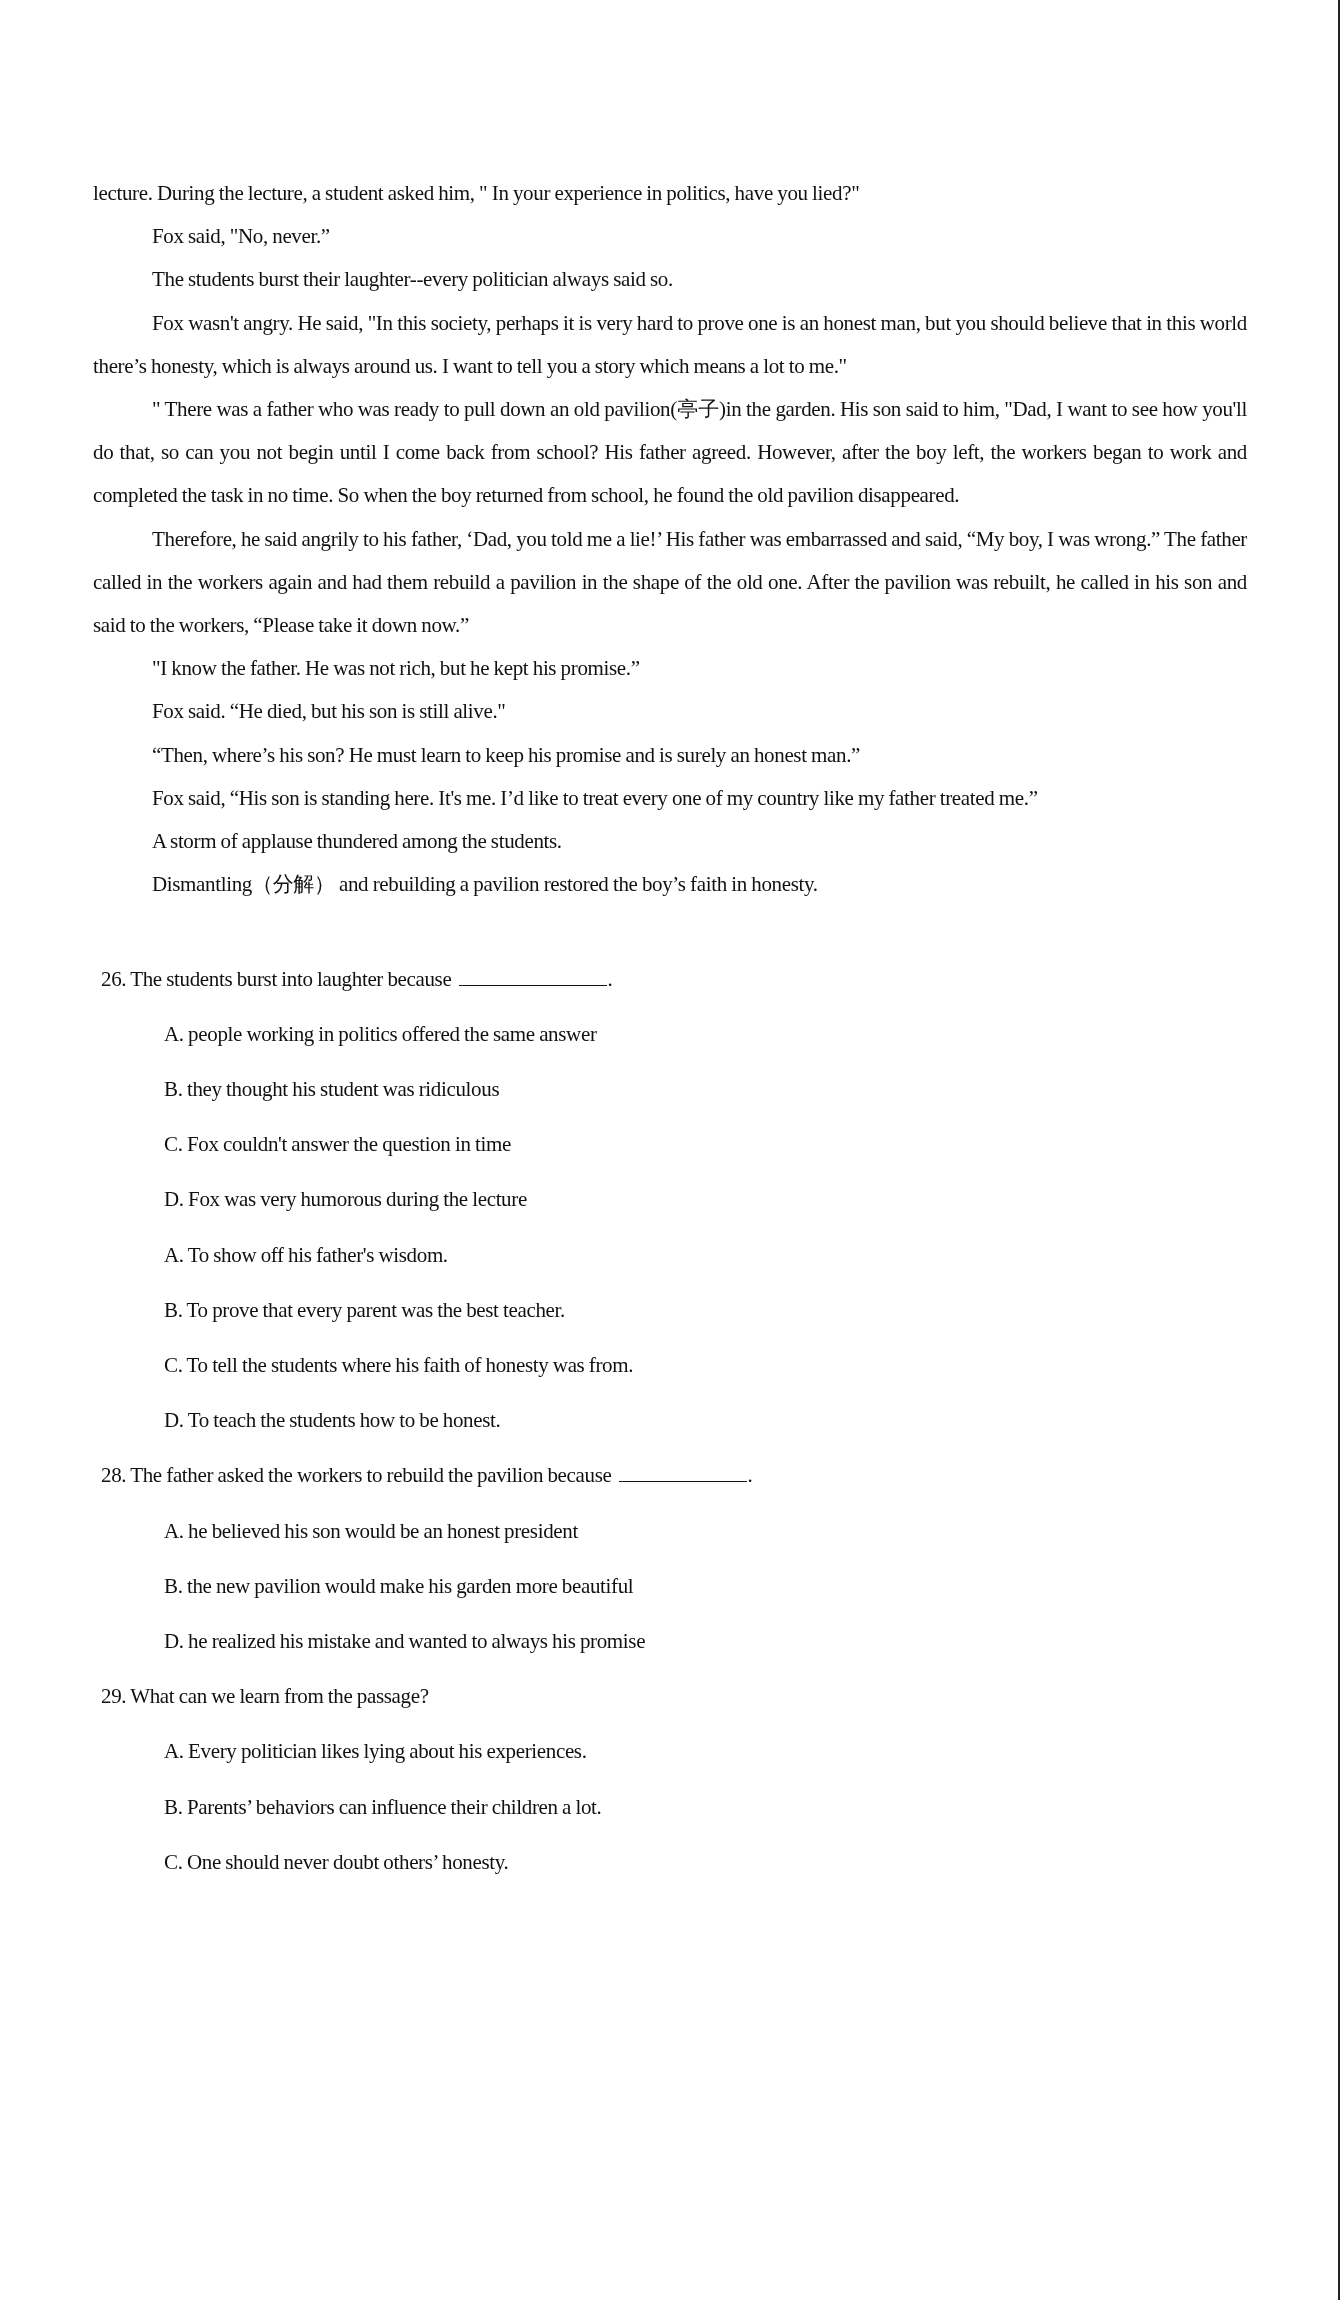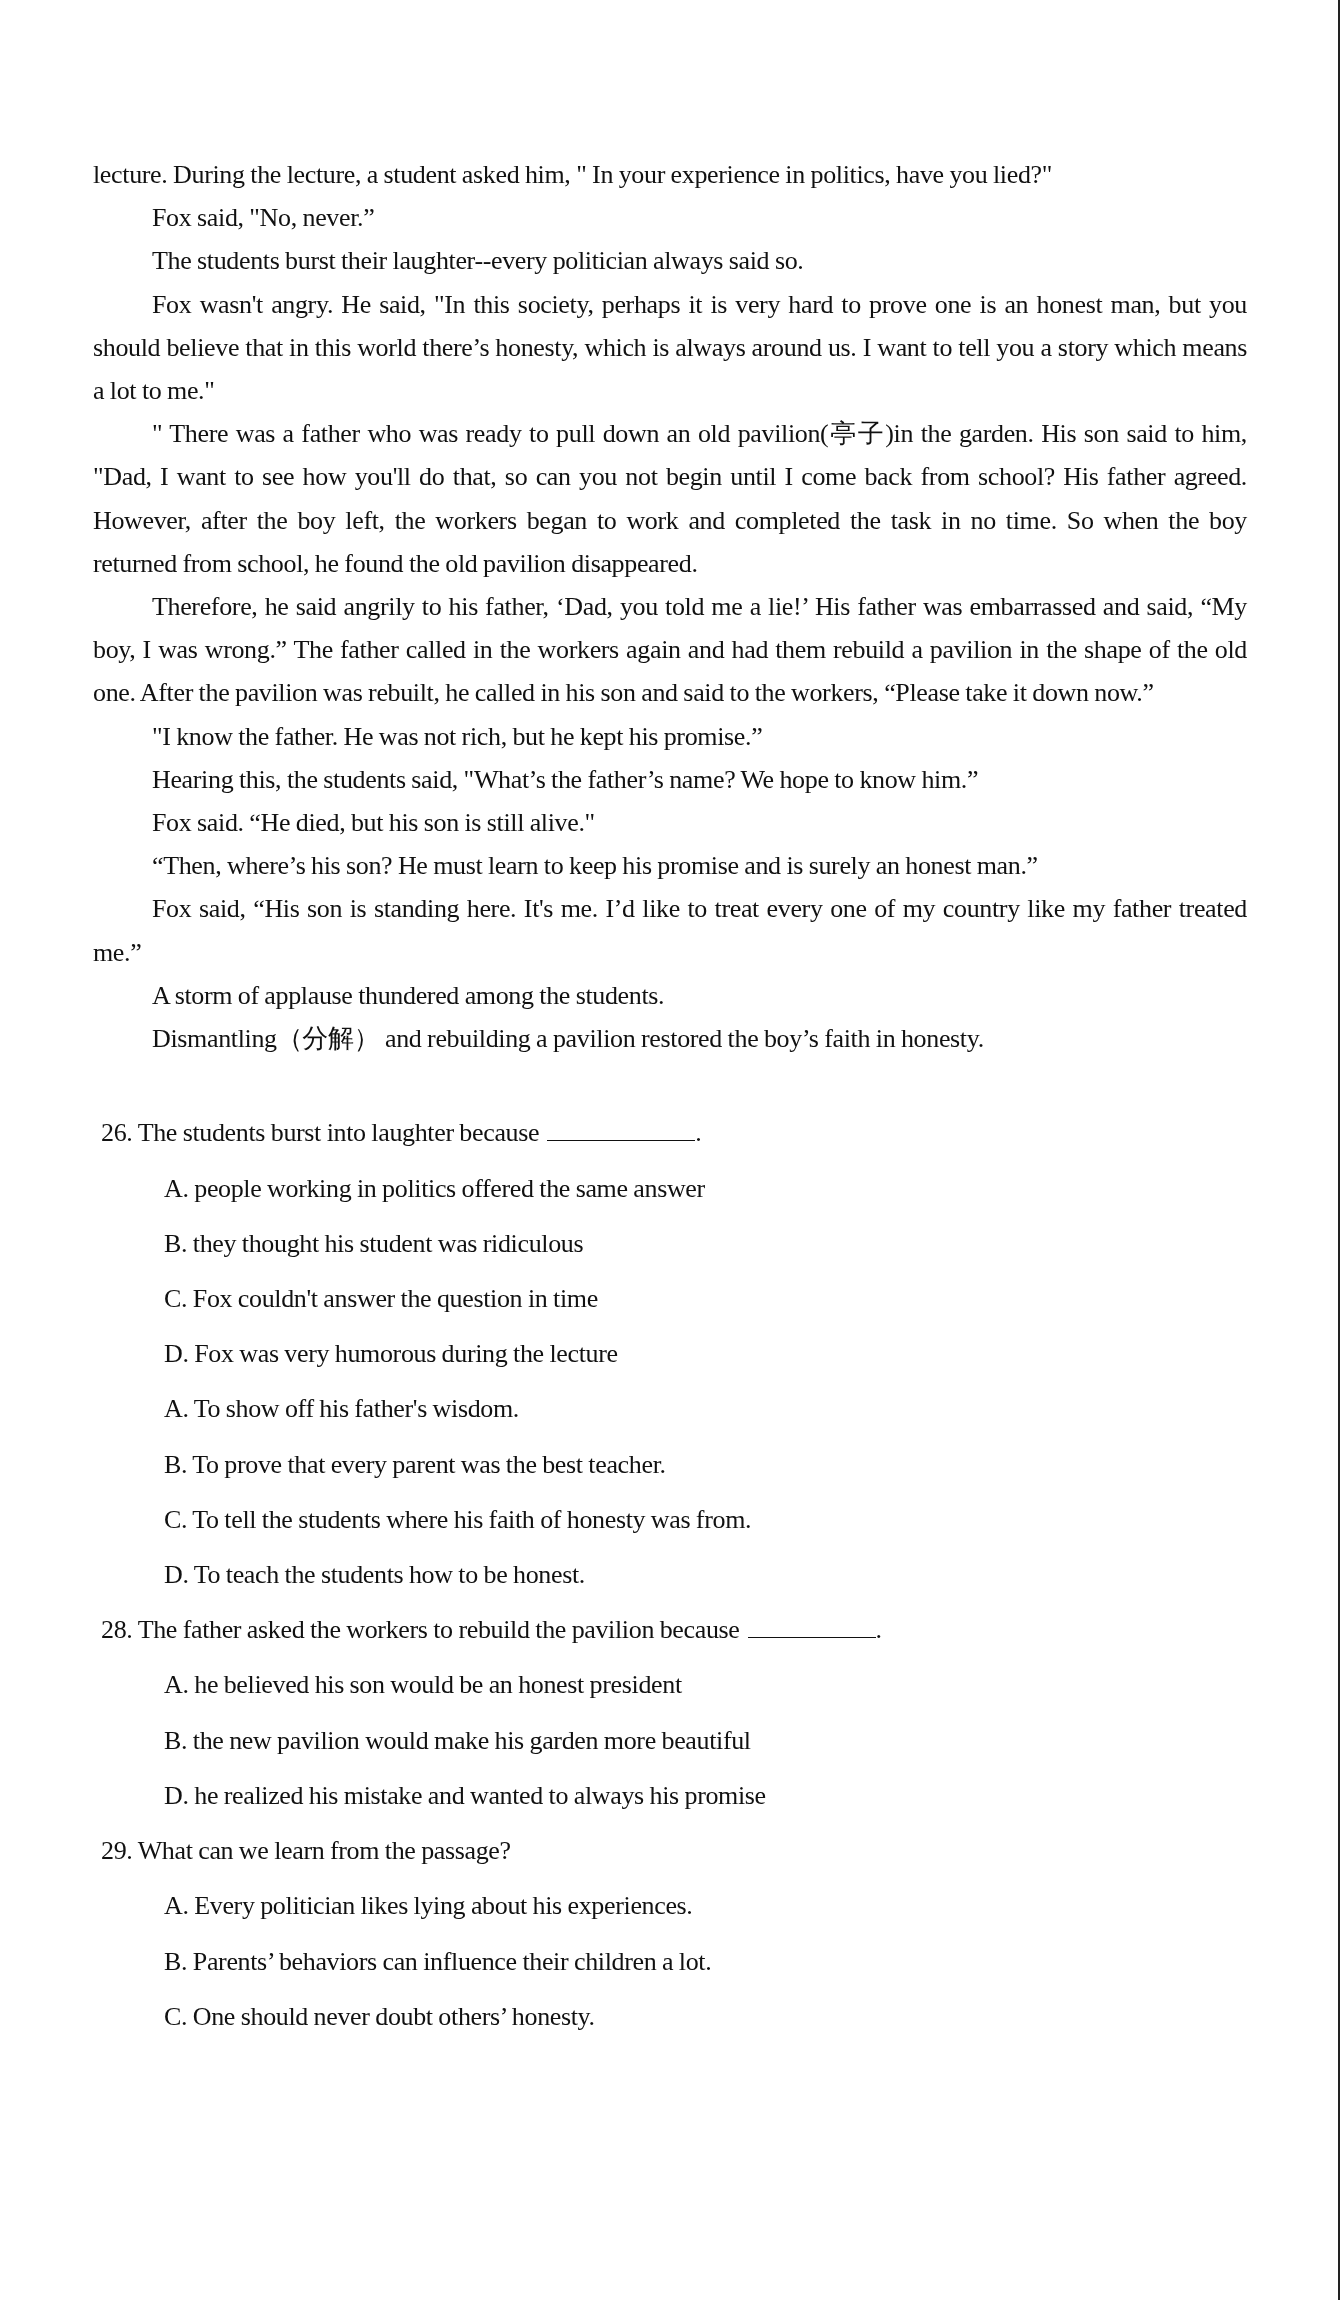--- a/index.html
+++ b/index.html
@@ -27,23 +27,23 @@
     position: absolute;
     right: 0;
     top: 0;
     width: 2px;
     height: 2300px;
     background: #222222;
   }
   .content {
     position: absolute;
     left: 93px;
-    top: 153px;
+    top: 172px;
     width: 1154px;
-    font-size: 26px;
+    font-size: 21px;
     line-height: 43.2px;
   }
   .para {
     margin: 0;
     text-indent: 59px;
     text-align: justify;
     text-align-last: left;
     letter-spacing: -0.35px;
     word-spacing: -0.5px;
   }
@@ -84,21 +84,20 @@
 
   <div class="content">
     <div>
       <p class="para no-indent">lecture. During the lecture, a student asked him, " In your experience in politics, have you lied?"</p>
       <p class="para">Fox said, "No, never.”</p>
       <p class="para">The students burst their laughter--every politician always said so.</p>
       <p class="para">Fox wasn't angry. He said, "In this society, perhaps it is very hard to prove one is an honest man, but you should believe that in this world there’s honesty, which is always around us. I want to tell you a story which means a lot to me."</p>
       <p class="para">" There was a father who was ready to pull down an old pavilion(亭子)in the garden. His son said to him, "Dad, I want to see how you'll do that, so can you not begin until I come back from school? His father agreed. However, after the boy left, the workers began to work and completed the task in no time. So when the boy returned from school, he found the old pavilion disappeared.</p>
       <p class="para">Therefore, he said angrily to his father, ‘Dad, you told me a lie!’ His father was embarrassed and said, “My boy, I was wrong.” The father called in the workers again and had them rebuild a pavilion in the shape of the old one. After the pavilion was rebuilt, he called in his son and said to the workers, “Please take it down now.”</p>
       <p class="para">"I know the father. He was not rich, but he kept his promise.”</p>
-      <p class="para">Hearing this, the students said, "What’s the father’s name? We hope to know him.”</p>
       <p class="para">Fox said. “He died, but his son is still alive."</p>
       <p class="para">“Then, where’s his son? He must learn to keep his promise and is surely an honest man.”</p>
       <p class="para">Fox said, “His son is standing here. It's me. I’d like to treat every one of my country like my father treated me.”</p>
       <p class="para">A storm of applause thundered among the students.</p>
       <p class="para">Dismantling（分解） and rebuilding a pavilion restored the boy’s faith in honesty.</p>
     </div>
 
     <div class="spacer"></div>
 
     <div>

